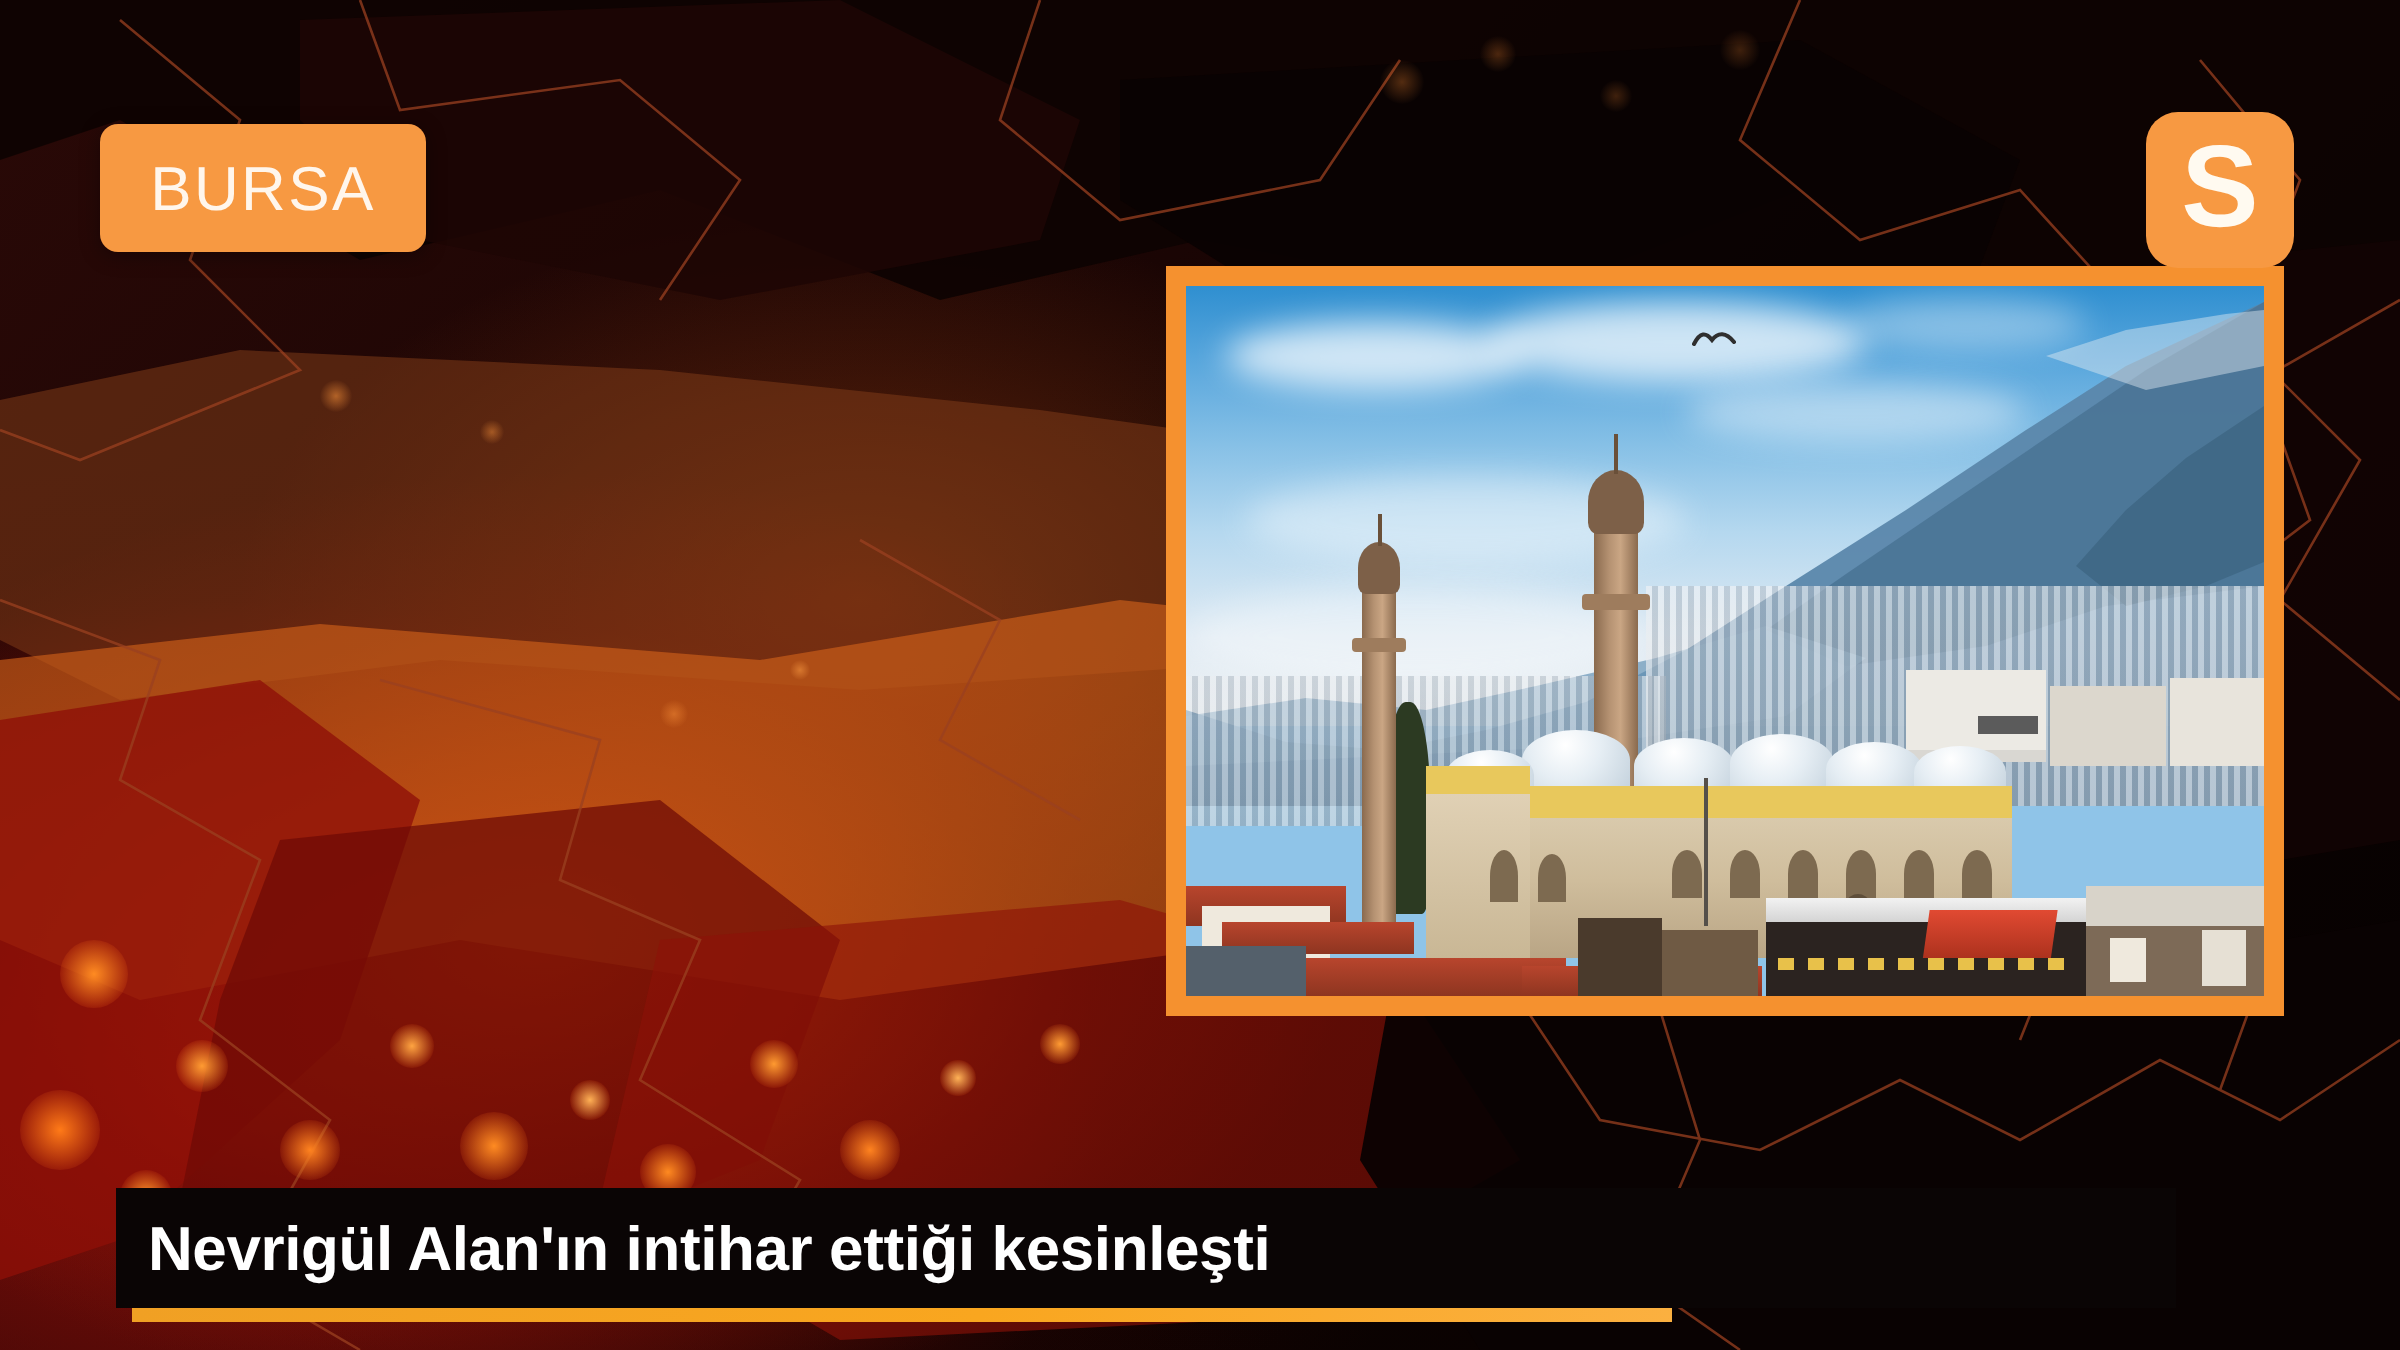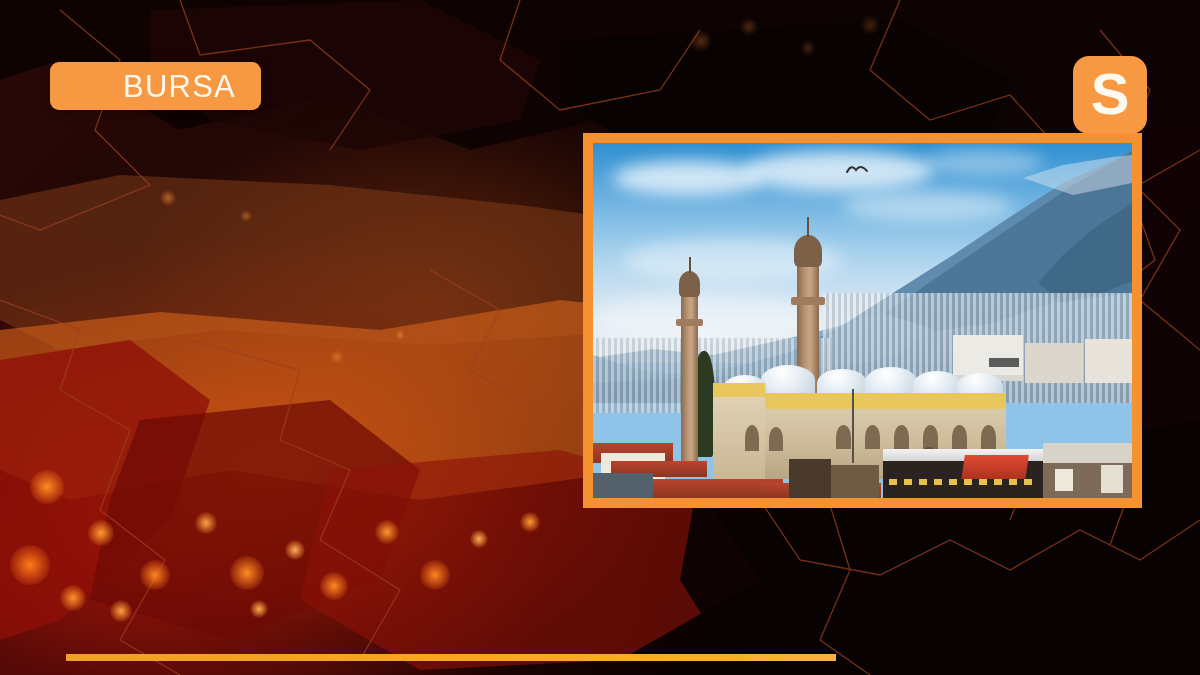--- a/index.html
+++ b/index.html
@@ -42,28 +42,27 @@
     border-radius: 50%;
     pointer-events: none;
   }
 
   
   #bursa-badge {
     position: absolute;
     left: 50px;
     top: 62px;
     width: 163px;
-    height: 48px;
+    height: 64px;
     background: #f79942;
     border-radius: 9px;
     display: flex;
     align-items: center;
     justify-content: center;
     box-shadow: 0 2px 10px rgba(0,0,0,0.35);
-    padding-left: 48px;
   }
   #bursa-badge .label {
     color: #fff6ec;
     font-size: 31px;
     letter-spacing: 1.2px;
     font-weight: 400;
     line-height: 1;
     font-family: "Liberation Sans", sans-serif;
   }
 
@@ -389,15 +388,18 @@
       <div class="bldg" style="left:462px; top:326px; width:18px; height:22px; background:#efe9dd;"></div>
       <div class="bldg" style="left:508px; top:322px; width:22px; height:28px; background:#e6e0d4;"></div>
 
     </div>
   </div>
 
   <div id="logo">
     <span class="glyph">S</span>
   </div>
 
+  <div id="headline-bar">
+    <span id="headline-text">Nevrigül Alan'ın intihar ettiği kesinleşti</span>
+  </div>
   <div id="accent-line"></div>
 
 </div>
 
 </body></html>

